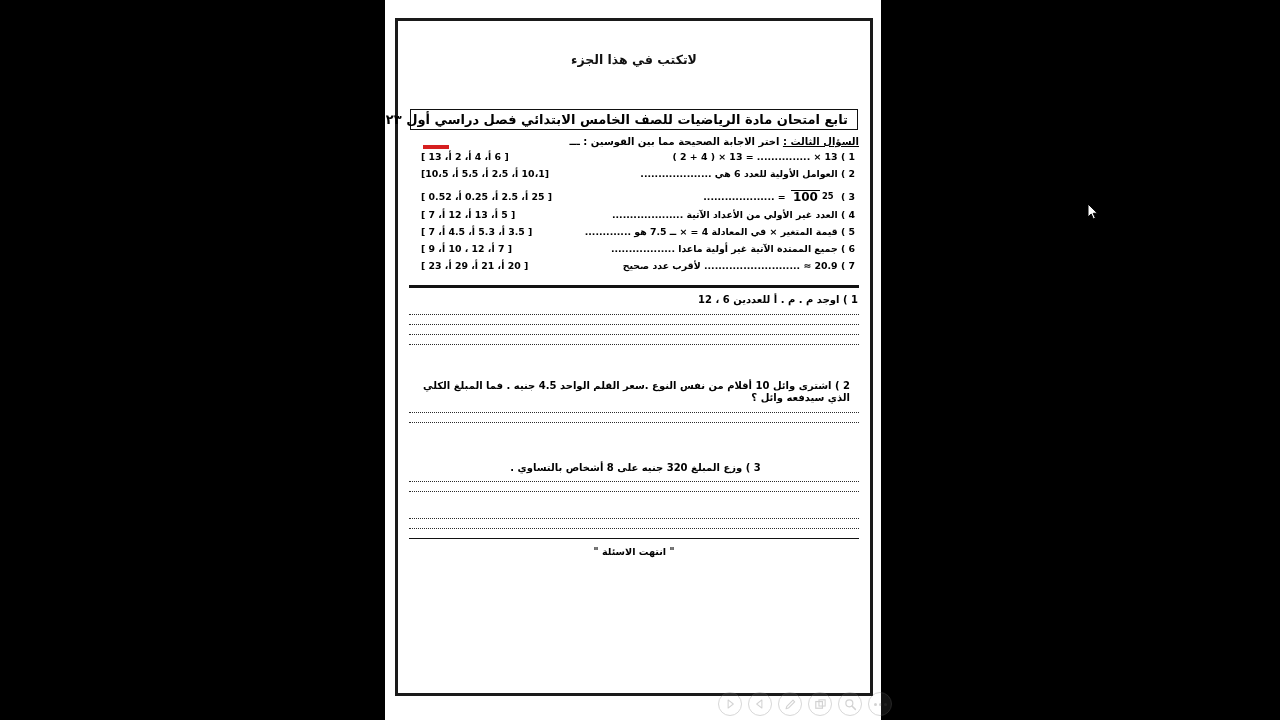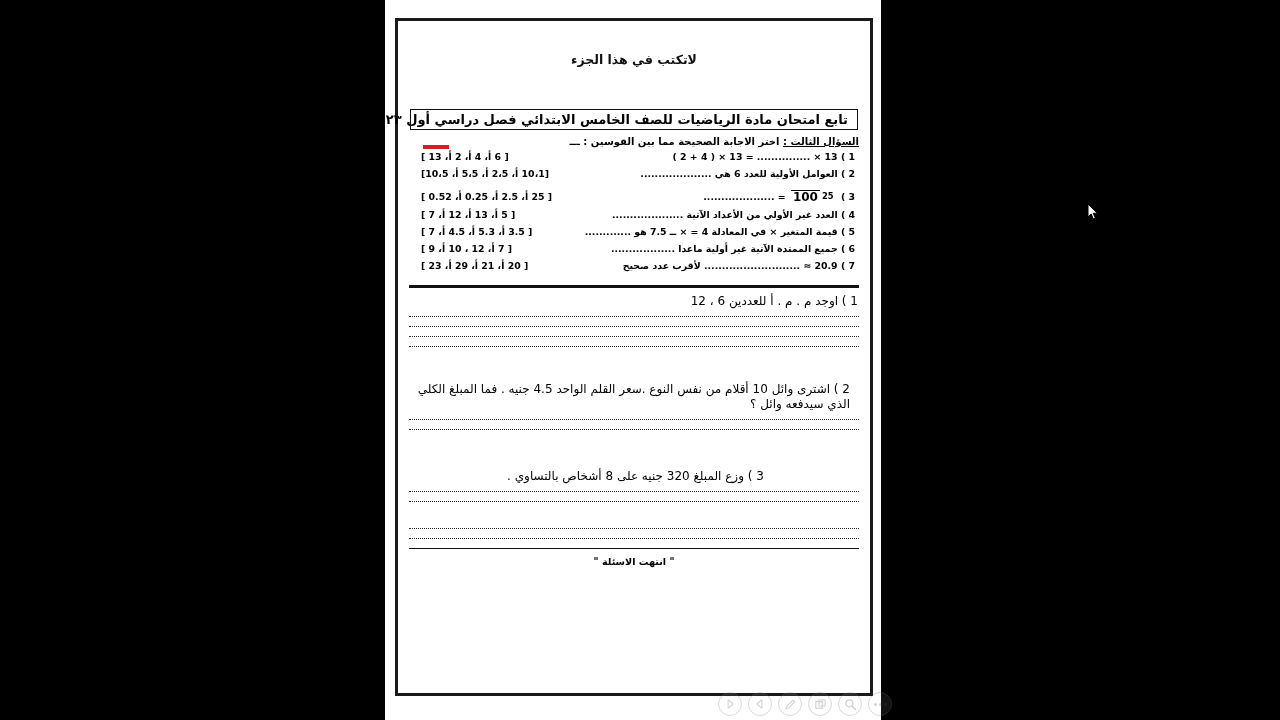--- a/index.html
+++ b/index.html
@@ -172,22 +172,22 @@
     margin: 8px 2px 6px 2px;
   }
   .thin-rule {
     border: 0;
     border-top: 1.6px solid #111111;
     margin: 8px 2px 7px 2px;
   }
 
   
   .fr-item {
-    font-size: 12px;
-    font-weight: normal;
+    font-size: 10px;
+    font-weight: bold;
     margin: 4px 3px 3px 6px;
     color: #000;
     line-height: 1.25;
     text-align: right;
   }
   .fr-item.indent-center {
     padding-right: 8px;
   }
 
   .dotted-line {

